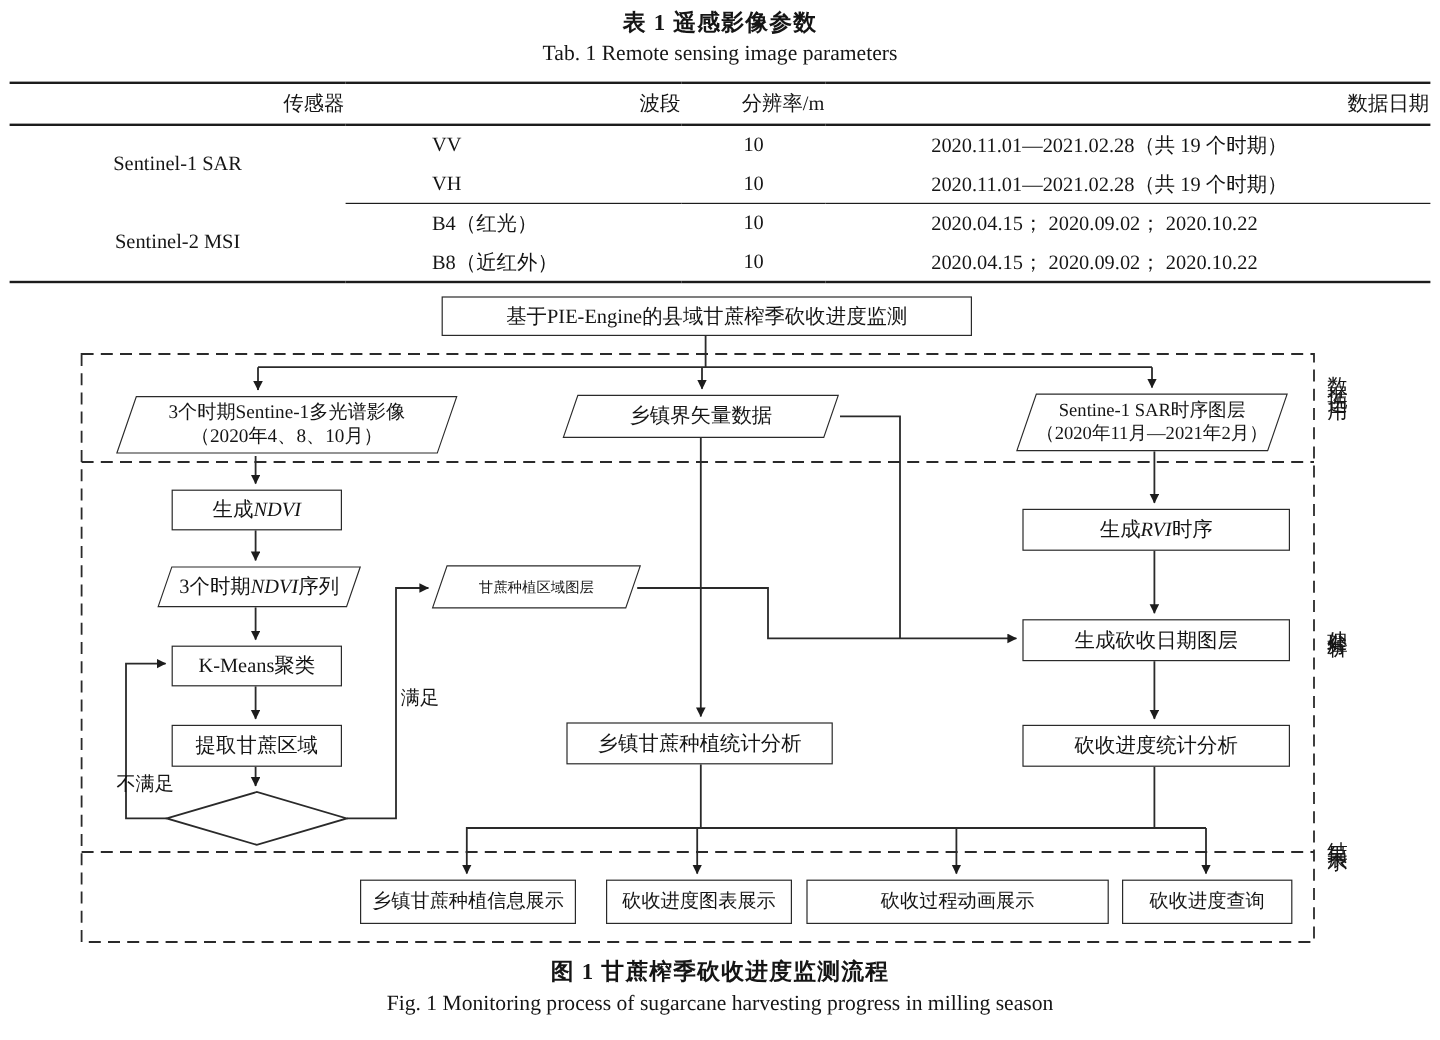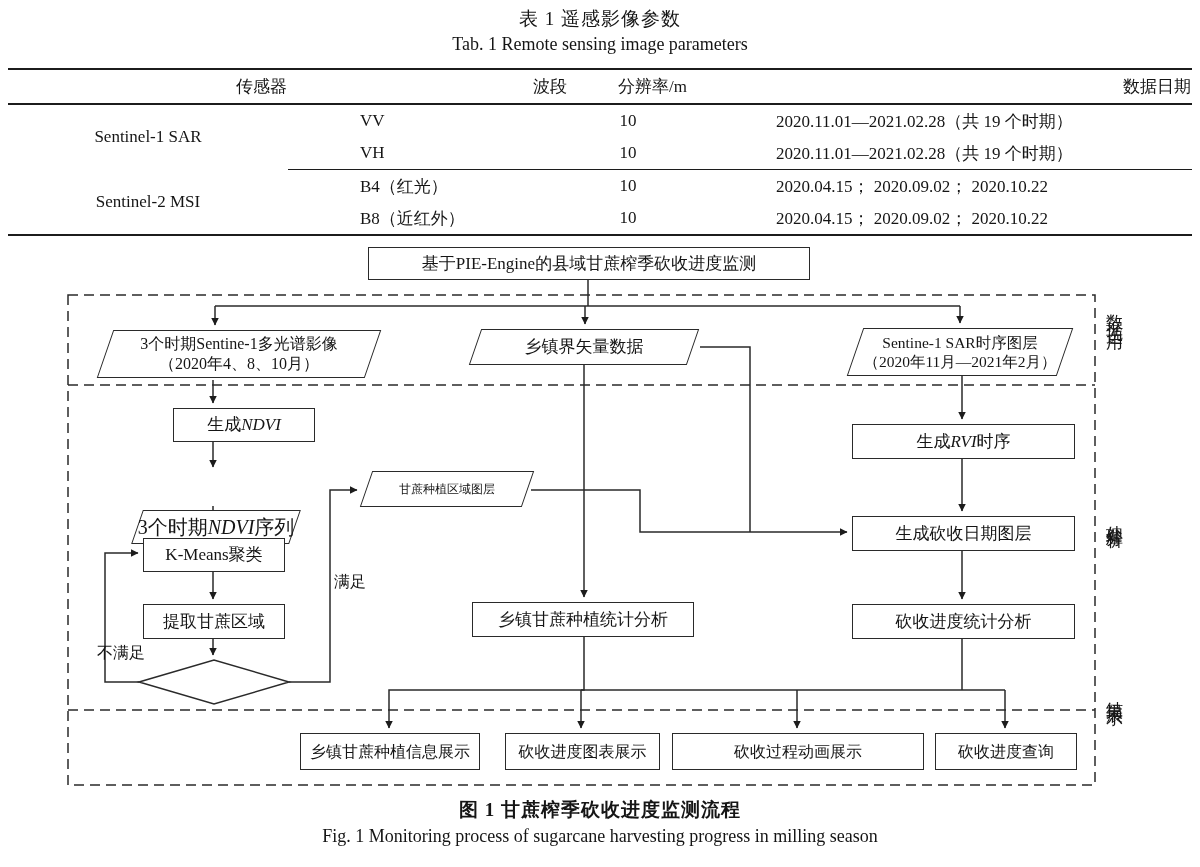--- a/index.html
+++ b/index.html
@@ -3,21 +3,21 @@
 <meta charset="utf-8">
 <style>
   html,body{margin:0;padding:0;background:#e8e8e8;}
   .page{
     position:relative;width:1200px;height:867px;background:#ffffff;
     font-family:"Liberation Serif","DejaVu Serif",serif;color:#151515;
     overflow:hidden;margin:0 auto;
   }
   
   .tbl-title-cn{position:absolute;top:6px;left:0;width:100%;text-align:center;
-    font-size:19px;font-weight:400;letter-spacing:1px;}
+    font-size:19px;font-weight:700;letter-spacing:1px;}
   .tbl-title-en{position:absolute;top:34px;left:0;width:100%;text-align:center;font-size:18px;}
   table.params{position:absolute;top:68px;left:8px;width:1184px;border-collapse:collapse;
     border-top:2.5px solid #1c1c1c;border-bottom:2.5px solid #1c1c1c;font-size:17px;}
   table.params th{font-weight:400;height:31px;border-bottom:2px solid #1c1c1c;text-align:right;}
   table.params td{height:30px;vertical-align:middle;}
   td.c-sensor{text-align:center;}
   td.c-band{text-align:left;padding-left:72px;}
   td.c-res{text-align:center;}
   td.c-dates{text-align:left;padding-left:88px;}
   tr.section-end td{border-bottom:1.3px solid #1c1c1c;}
@@ -141,24 +141,24 @@
     <span>（2020年4、8、10月）</span>
   </div>
   <div class="node para" style="left:465px;top:329px;width:238px;height:36px;">
     <span>乡镇界矢量数据</span>
   </div>
   <div class="node para" style="left:845px;top:328px;width:230px;height:48px;font-size:15.5px;">
     <span>Sentine-1 SAR时序图层</span>
     <span>（2020年11月—2021年2月）</span>
   </div>
 
-  <div class="node box" style="left:143px;top:408px;width:140px;height:32px;margin-left:30px;">
+  <div class="node box" style="left:143px;top:408px;width:140px;height:32px;">
     <span><span>生成</span><span class="it">NDVI</span></span>
   </div>
-  <div class="node para" style="left:127px;top:472px;width:178px;height:34px;font-size:20px;margin-top:38px;">
+  <div class="node para" style="left:127px;top:472px;width:178px;height:34px;font-size:17px;">
     <span><span>3个时期</span><span class="it">NDVI</span><span>序列</span></span>
   </div>
   <div class="node box" style="left:143px;top:538px;width:140px;height:32px;">
     <span>K-Means聚类</span>
   </div>
   <div class="node box" style="left:143px;top:604px;width:140px;height:33px;text-align:right;">
     <span>提取甘蔗区域</span>
   </div>
   <div class="lbl" style="left:97px;top:643px;">不满足</div>
   <div class="lbl" style="left:334px;top:572px;">满足</div>

